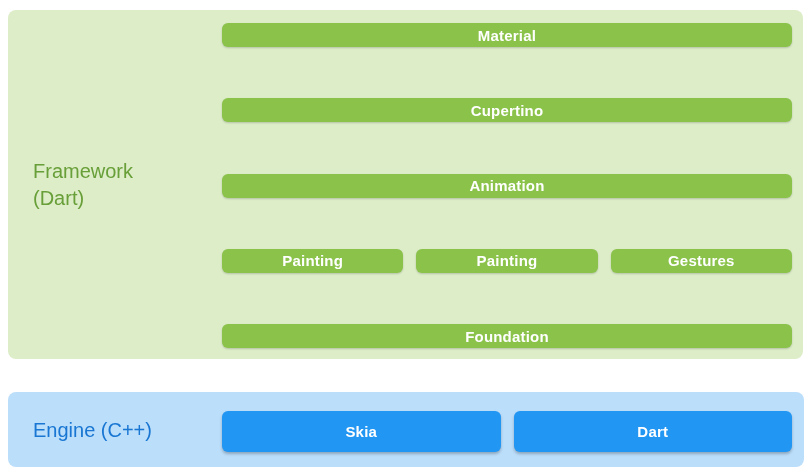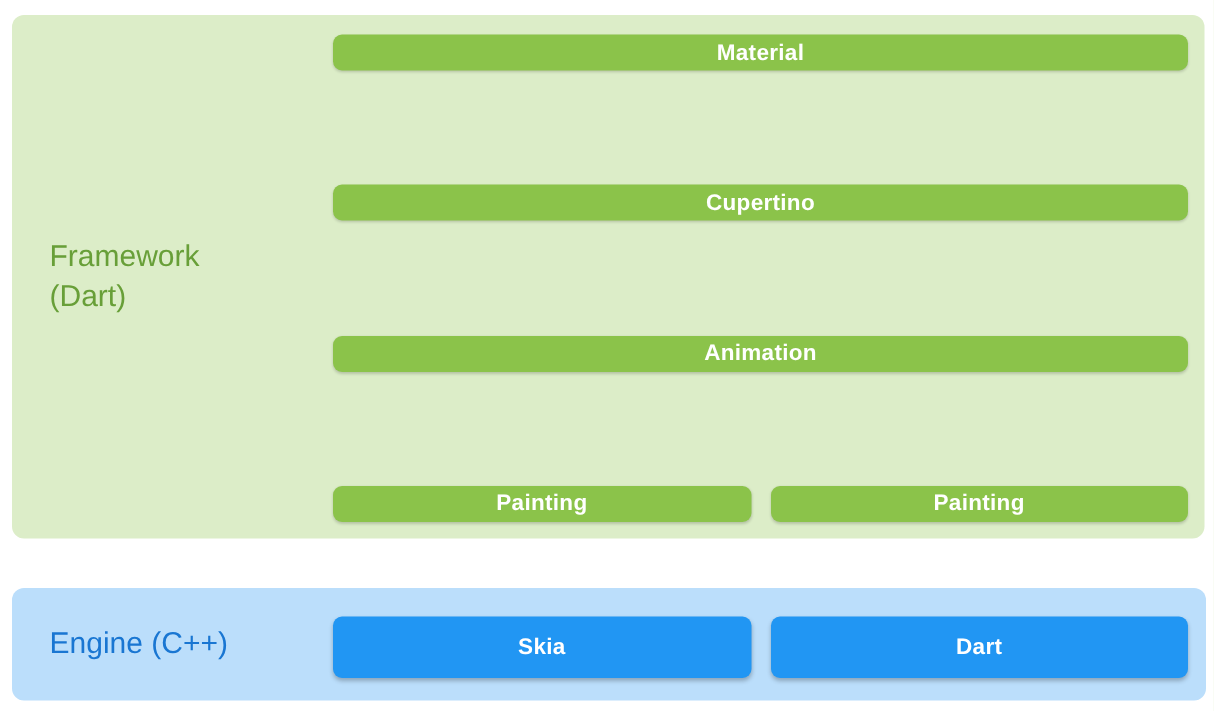--- a/index.html
+++ b/index.html
@@ -105,21 +105,23 @@
     <div class="panel-label framework-label">Framework
 (Dart)</div>
 
     <div class="framework-bars">
       <div class="bar green">Material</div>
       <div class="bar green">Cupertino</div>
       <div class="bar green">Animation</div>
       <div class="bar-row">
         <div class="bar green">Painting</div>
         <div class="bar green">Painting</div>
+        <div class="bar green">Gestures</div>
       </div>
+      <div class="bar green">Foundation</div>
     </div>
   </section>
 
   <section class="engine-panel">
     <div class="panel-label engine-label">Engine (C++)</div>
 
     <div class="engine-bars">
       <div class="bar blue">Skia</div>
       <div class="bar blue">Dart</div>
     </div>

